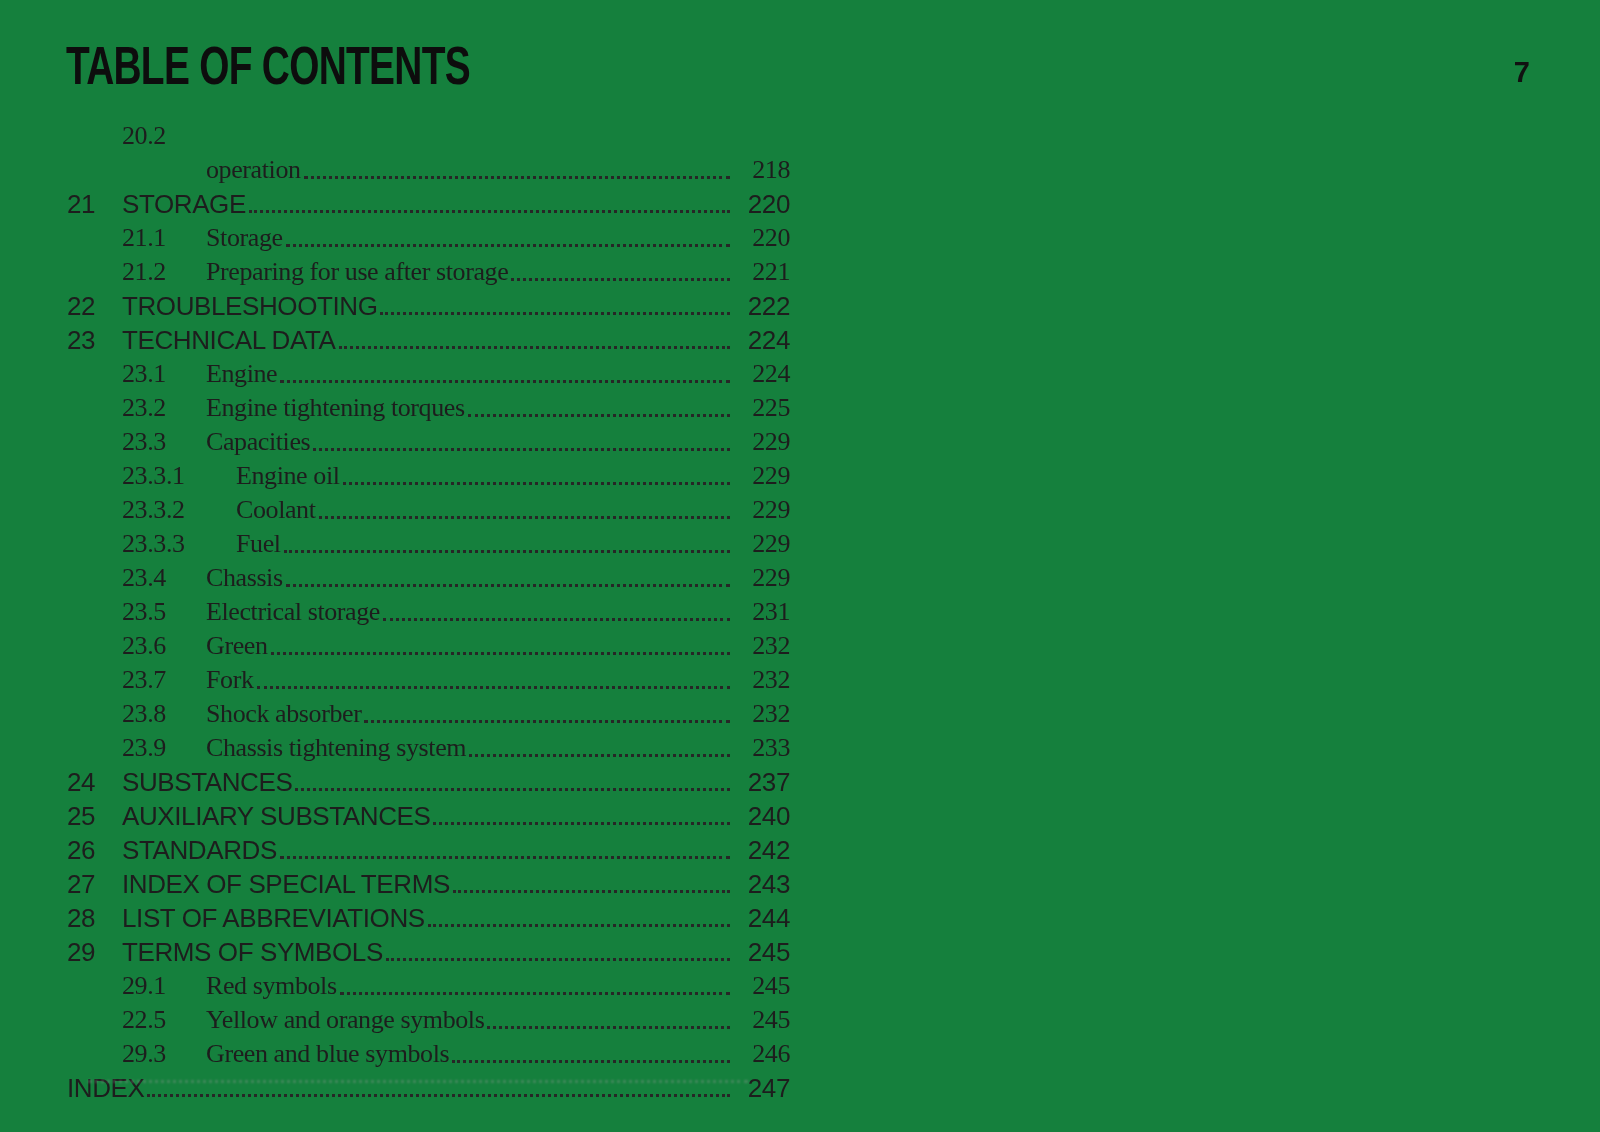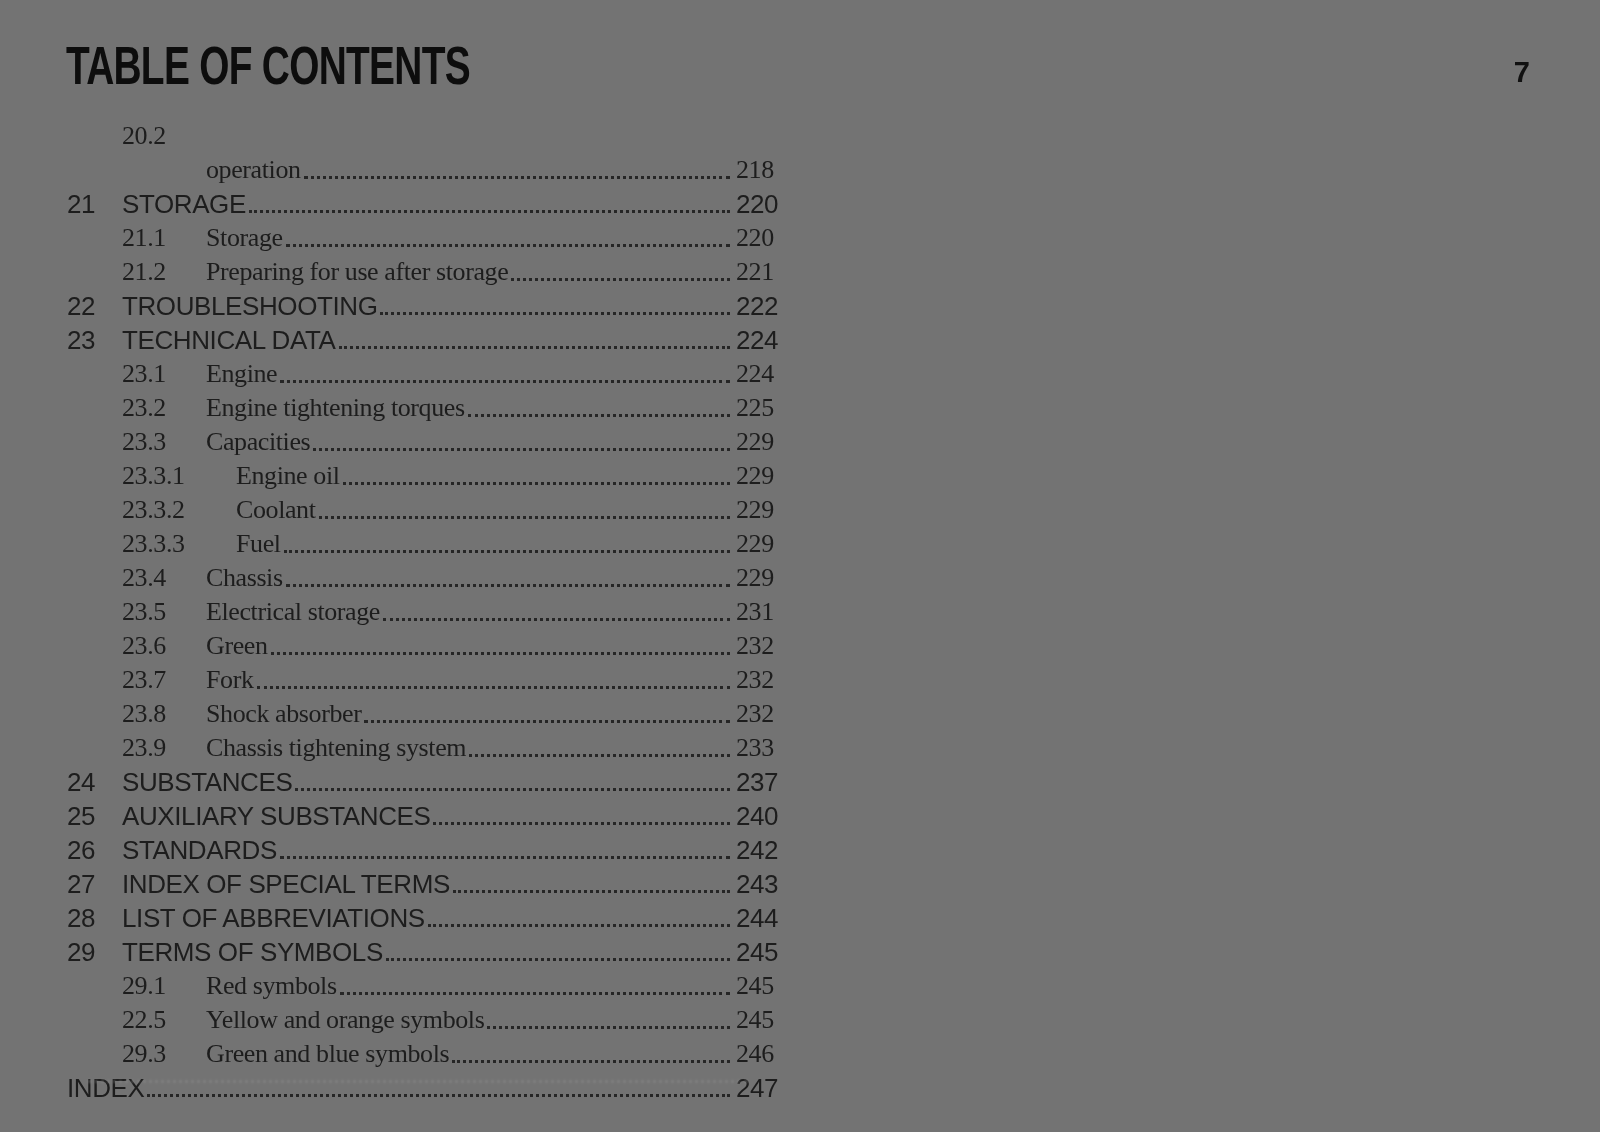--- a/index.html
+++ b/index.html
@@ -4,21 +4,21 @@
 <style>
   html, body {
     margin: 0;
     padding: 0;
     background: #ffffff;
   }
   .page {
     position: relative;
     width: 1600px;
     height: 1132px;
-    background: #737373;
+    background: #15803d;
     overflow: hidden;
     font-family: "Liberation Sans", sans-serif;
     color: #1d1d1d;
   }
   .title {
     position: absolute;
     left: 66px;
     top: 34px;
     font-size: 54px;
     font-weight: 800;
@@ -61,20 +61,21 @@
   .dots {
     flex: 1 1 auto;
     border-bottom: 3px dotted #262626;
     align-self: flex-end;
     margin: 0 6px 8px 3px;
     min-width: 12px;
   }
   .pagenum {
     flex: 0 0 auto;
     min-width: 54px;
+    text-align: right;
   }
   .scan-artifact {
     position: absolute;
     left: 88px;
     top: 1076px;
     width: 660px;
     border-bottom: 3px dotted #9a9a9a;
     opacity: 0.35;
     filter: blur(1px);
     height: 4px;

